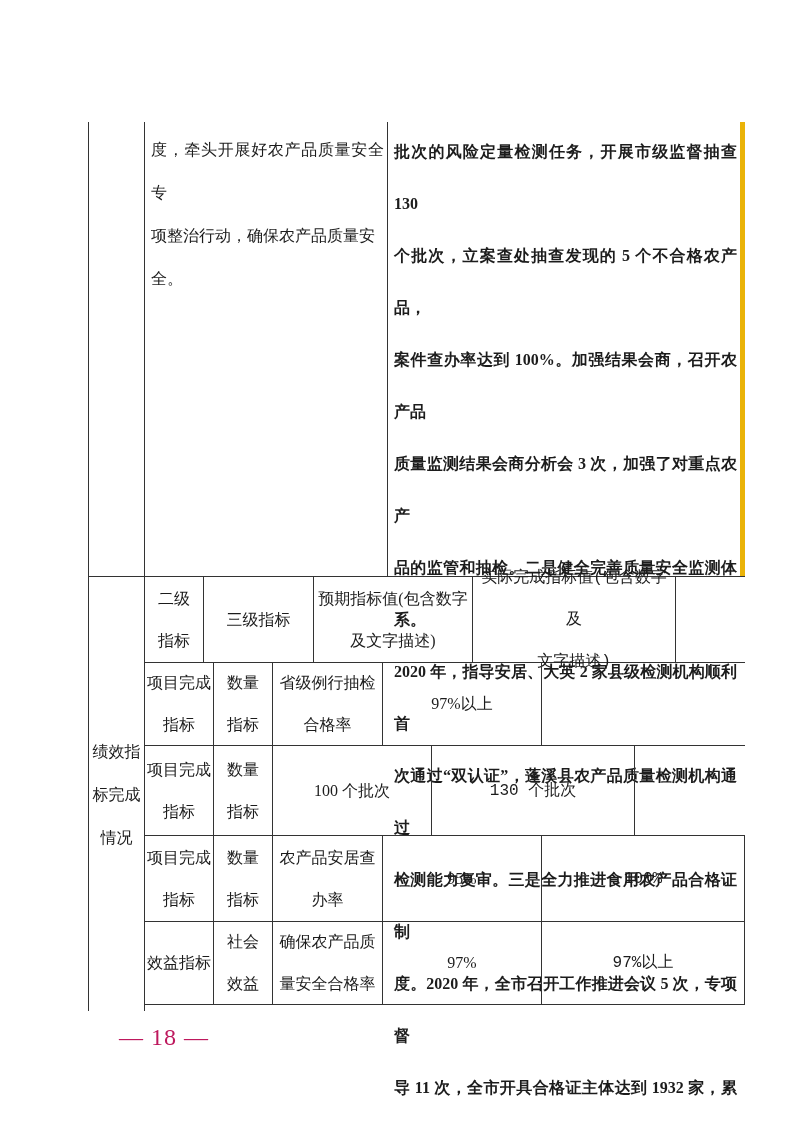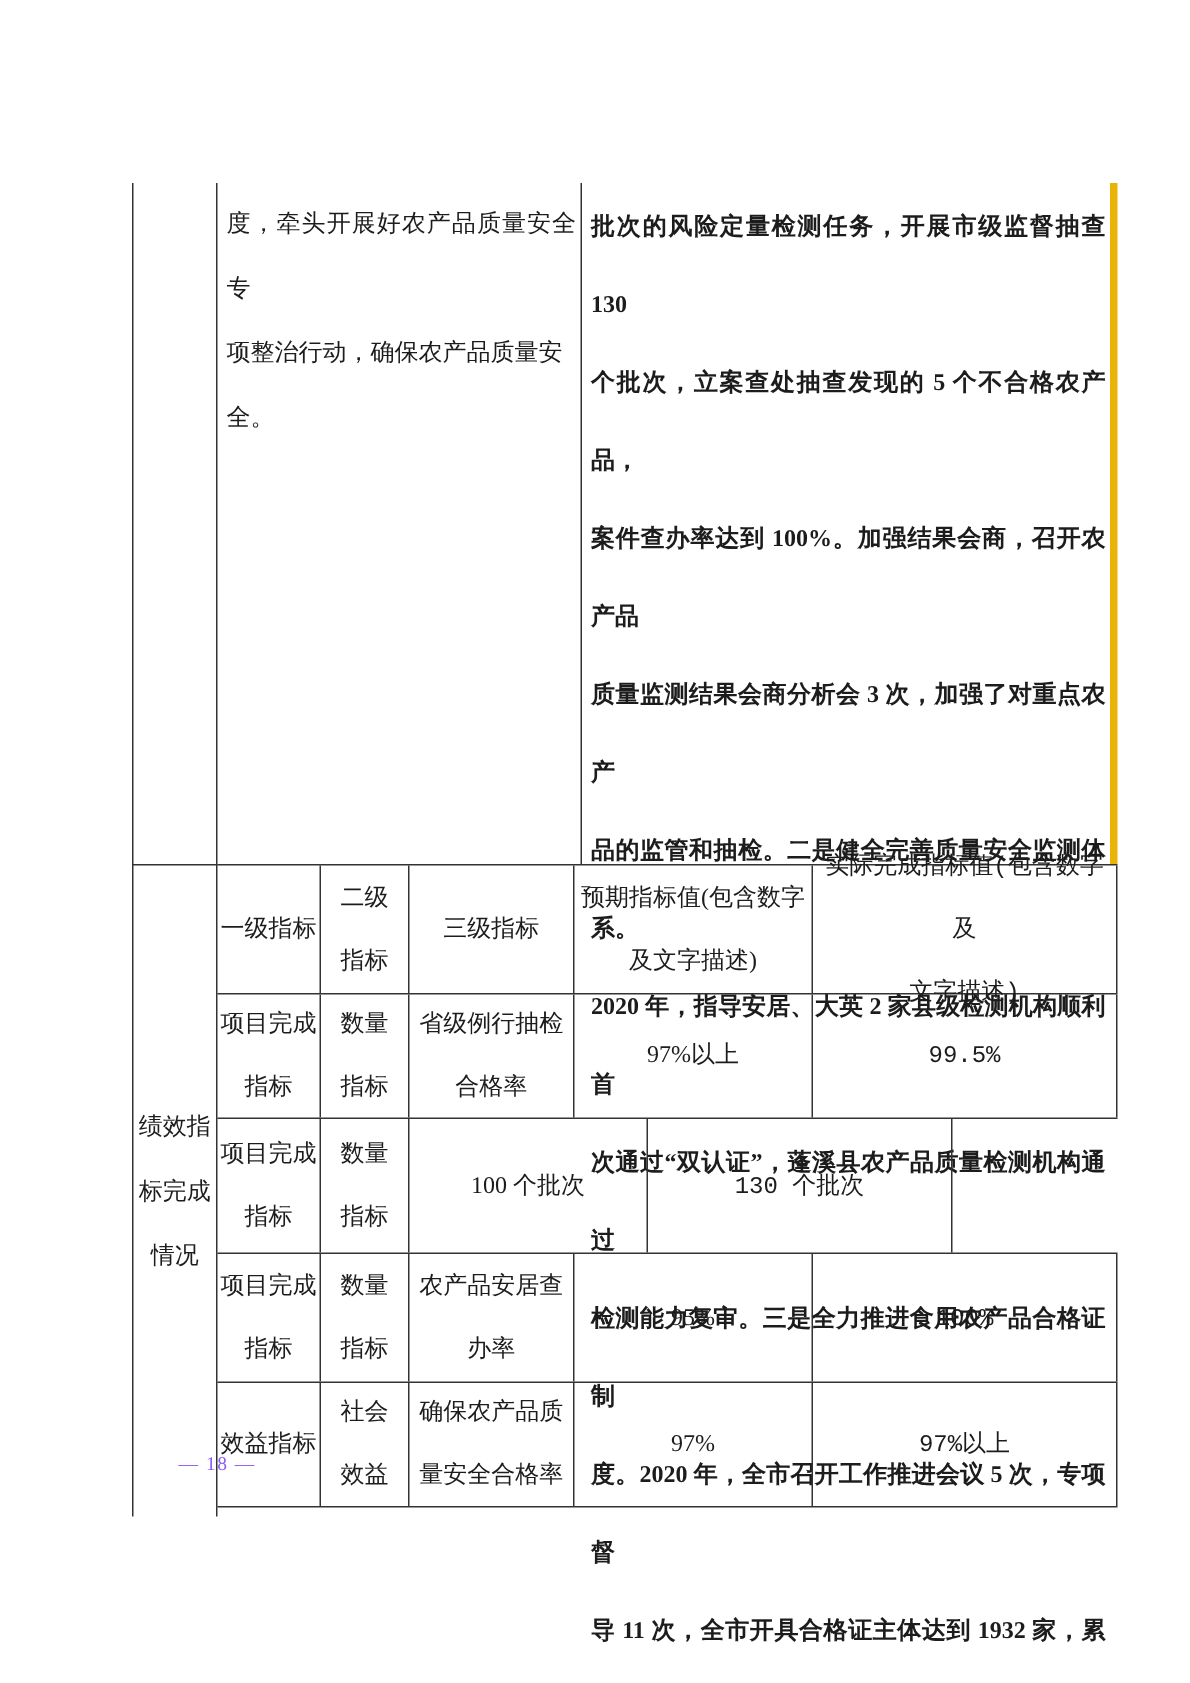--- a/index.html
+++ b/index.html
@@ -80,24 +80,24 @@
     padding: 0 1px;
   }
   .w1 { width: 69px; }
   .w2 { width: 59px; }
   .w3 { width: 110px; }
   .w4 { width: 159px; }
   .w5 { width: 203px; font-family: Liberation Mono, monospace; }
   .pagenum {
     position: absolute;
     left: 119px;
-    top: 968px;
-    font-size: 13px;
+    top: 1024px;
+    font-size: 24px;
     letter-spacing: 1px;
-    color: #8b5cf6;
+    color: #be185d;
   }
 </style>
 </head>
 <body>
 
 <div class="page">
 
   <div class="doc-table">
 
     <div class="sec-top">
@@ -119,39 +119,37 @@
     </div>
 
     <div class="sec-bot">
       <div class="c-group">绩效指
 标完成
 情况</div>
 
       <div class="rows-wrap">
 
         <div class="trow h-header">
-          <div class="tcell w1">一级指标</div>
           <div class="tcell w2">二级
 指标</div>
           <div class="tcell w3">三级指标</div>
           <div class="tcell w4">预期指标值(包含数字
 及文字描述)</div>
           <div class="tcell w5">实际完成指标值(包含数字及
 文字描述)</div>
         </div>
 
         <div class="trow h-r1">
           <div class="tcell w1">项目完成
 指标</div>
           <div class="tcell w2">数量
 指标</div>
           <div class="tcell w3">省级例行抽检
 合格率</div>
           <div class="tcell w4">97%以上</div>
-          <div class="tcell w5">99.5%</div>
         </div>
 
         <div class="trow h-r2">
           <div class="tcell w1">项目完成
 指标</div>
           <div class="tcell w2">数量
 指标</div>
           <div class="tcell w4">100 个批次</div>
           <div class="tcell w5">130 个批次</div>
         </div>

